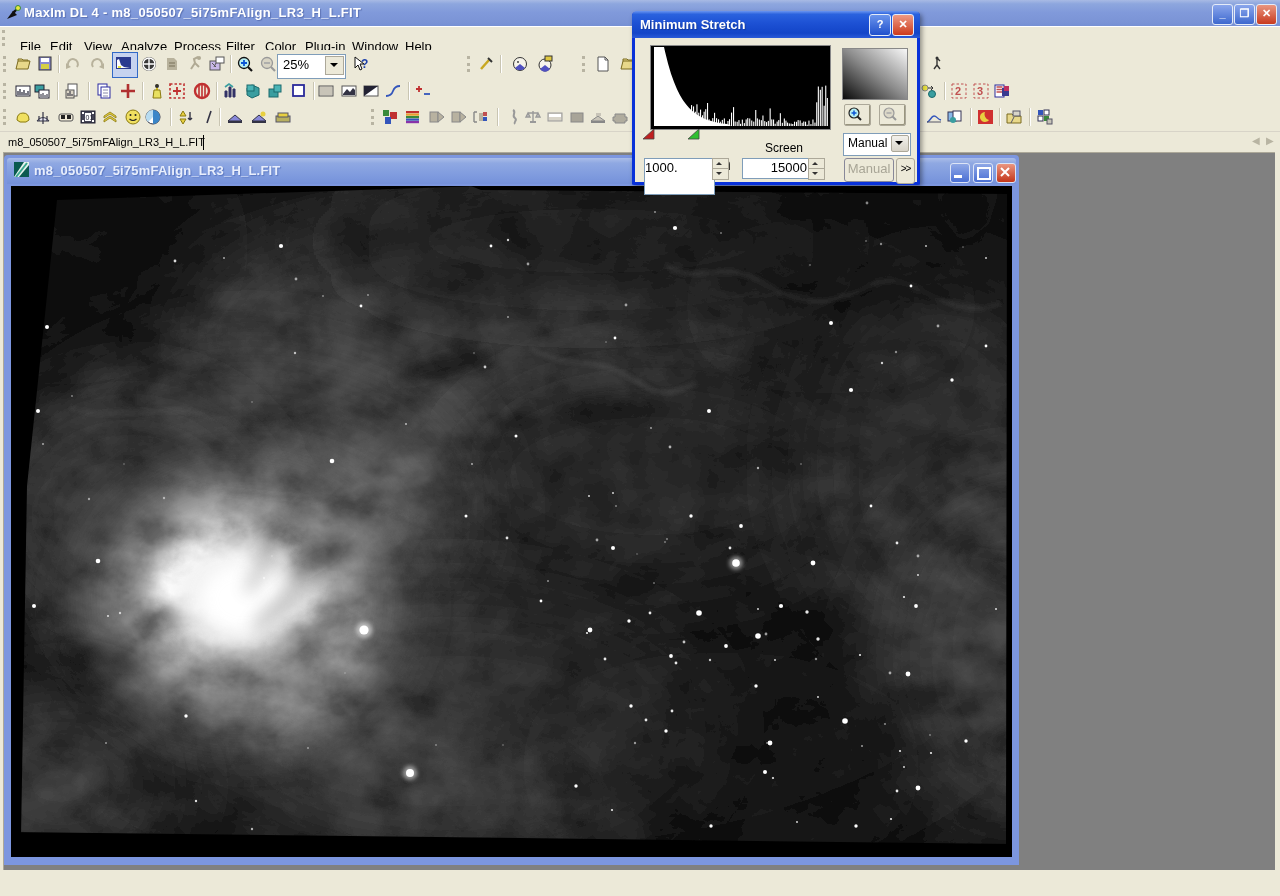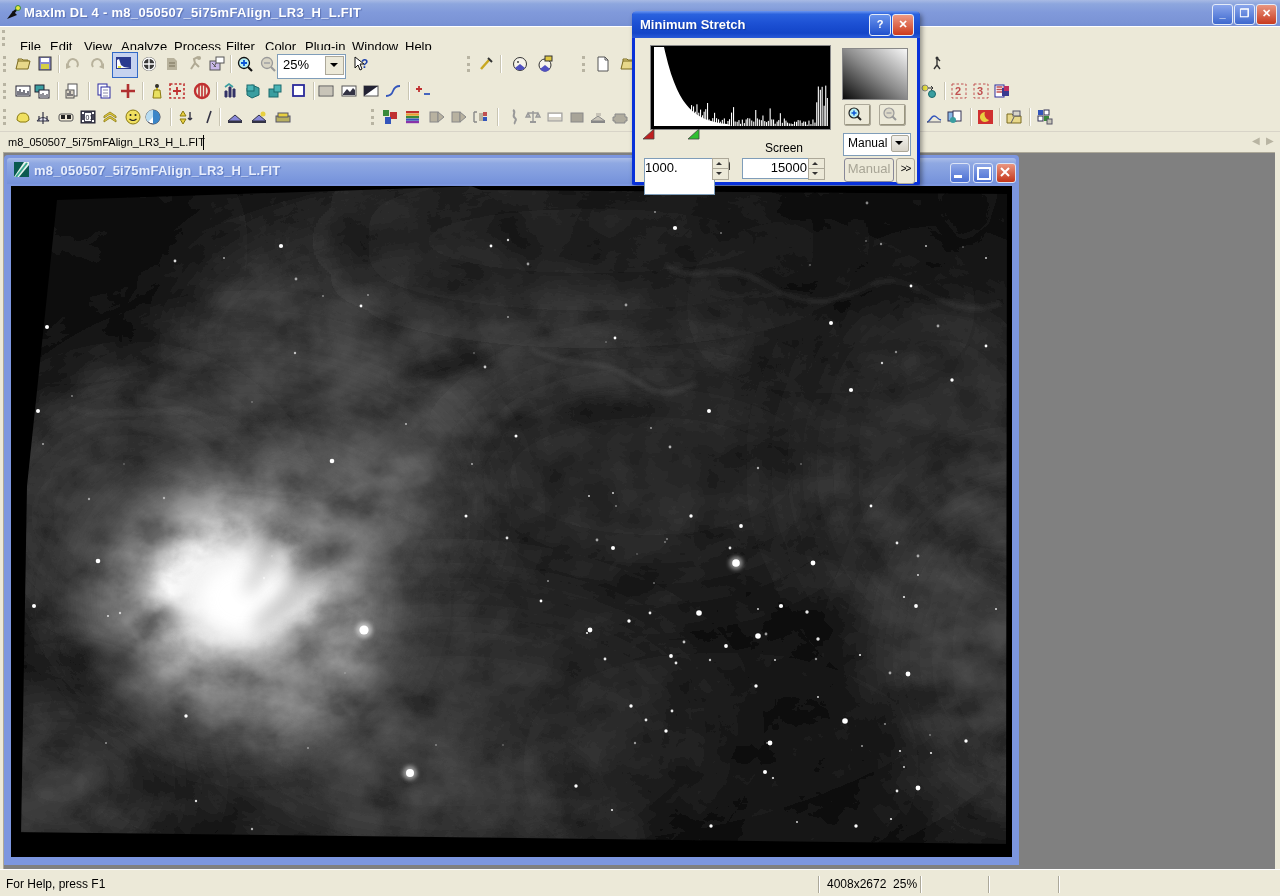--- a/index.html
+++ b/index.html
@@ -782,20 +782,12 @@
   </div>
   <div style="position:absolute;left:208px;top:121px;width:62px;height:19px;background:#fff;border:1px solid #7f9db9;font-size:12px;padding:2px 0 0 4px">Manual
     <div style="position:absolute;right:1px;top:1px;width:16px;height:15px;background:linear-gradient(180deg,#f2f1ec,#d8d4c8);border:1px solid #aca899;border-radius:2px">
       <div style="position:absolute;left:3px;top:5px;width:0;height:0;border:4px solid transparent;border-top-color:#000"></div>
         </div>
   </div>
   <div style="position:absolute;left:209px;top:146px;width:48px;height:20px;background:#ece9d8;border:1px solid #889;border-radius:3px;font-size:13px;color:#a8a596;text-align:center;padding-top:2px">Manual</div>
   <div style="position:absolute;left:261px;top:146px;width:17px;height:20px;background:#ece9d8;border:1px solid #aca899;border-radius:3px;font-size:10px;text-align:center;padding-top:4px;letter-spacing:-1px">&gt;&gt;</div>
 </div>
 
-<div id="status">
-  <span style="position:absolute;left:6px;top:7px">For Help, press F1</span>
-  <span style="position:absolute;left:827px;top:7px">4008x2672&nbsp; 25%</span>
-  <div class="ssep" style="left:818px"></div>
-  <div class="ssep" style="left:920px"></div>
-  <div class="ssep" style="left:988px"></div>
-  <div class="ssep" style="left:1058px"></div>
-</div>
 </div>
 </body></html>

